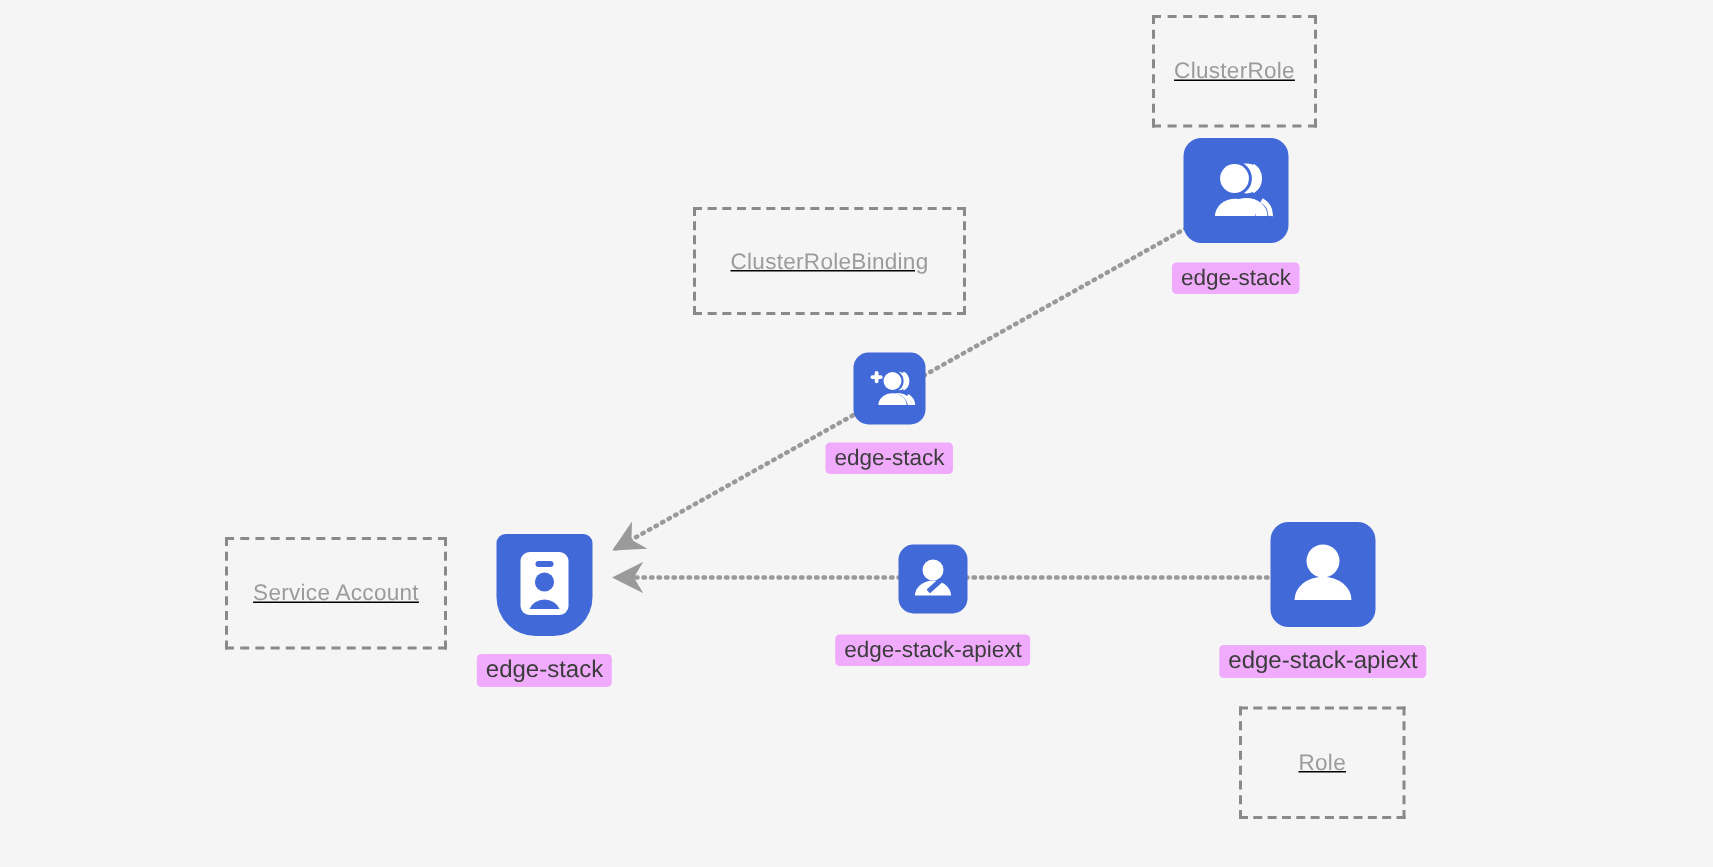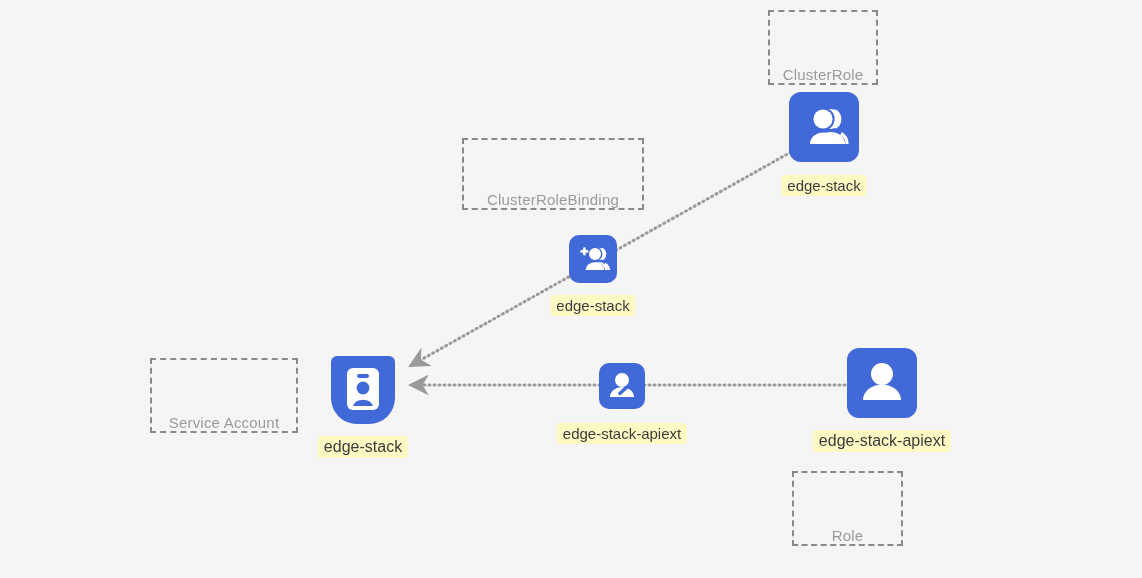--- a/index.html
+++ b/index.html
@@ -27,23 +27,24 @@
     height: 578px;
     pointer-events: none;
   }
 
   
   .kind-box {
     position: absolute;
     border: 2px dashed #8a8a8a;
     background: transparent;
     display: flex;
-    align-items: flex-end;
+    align-items: center;
     justify-content: center;
     box-sizing: border-box;
+    text-decoration: underline;
   }
   .kind-label {
     color: #9b9b9b;
     font-size: 15px;
     font-family: "Liberation Sans", sans-serif;
     letter-spacing: 0.2px;
     white-space: nowrap;
   }
 
   
@@ -60,21 +61,21 @@
   }
   .node-icon svg {
     display: block;
     width: 100%;
     height: 100%;
   }
 
   
   .name-chip {
     position: absolute;
-    background: #fef9c3;
+    background: #f0abfc;
     color: #3c3c3c;
     border-radius: 3px;
     padding: 2px 6px;
     white-space: nowrap;
     font-family: "Liberation Sans", sans-serif;
     transform: translateX(-50%);
   }
 </style>
 </head>
 <body>
@@ -97,21 +98,21 @@
 
   <div class="kind-box" style="left:462px; top:138px; width:182px; height:72px;">
     <span class="kind-label">ClusterRoleBinding</span>
   </div>
 
   <div class="kind-box" style="left:150px; top:358px; width:148px; height:75px;">
     <span class="kind-label">Service Account</span>
   </div>
 
 
-  <div class="kind-box" style="left:792px; top:471px; width:111px; height:75px;">
+  <div class="kind-box" style="left:826px; top:471px; width:111px; height:75px;">
     <span class="kind-label">Role</span>
   </div>
 
   <div class="node-icon rounded" style="left:789px; top:92px; width:70px; height:70px;">
     <svg viewBox="0 0 70 70" xmlns="http://www.w3.org/2000/svg">
       <g fill="#ffffff">
         <circle cx="42" cy="27" r="10"></circle>
         <path d="M28 52 a14 12 0 0 1 28 0 z"></path>
       </g>
       <g fill="none" stroke="#ffffff" stroke-width="3.2">

